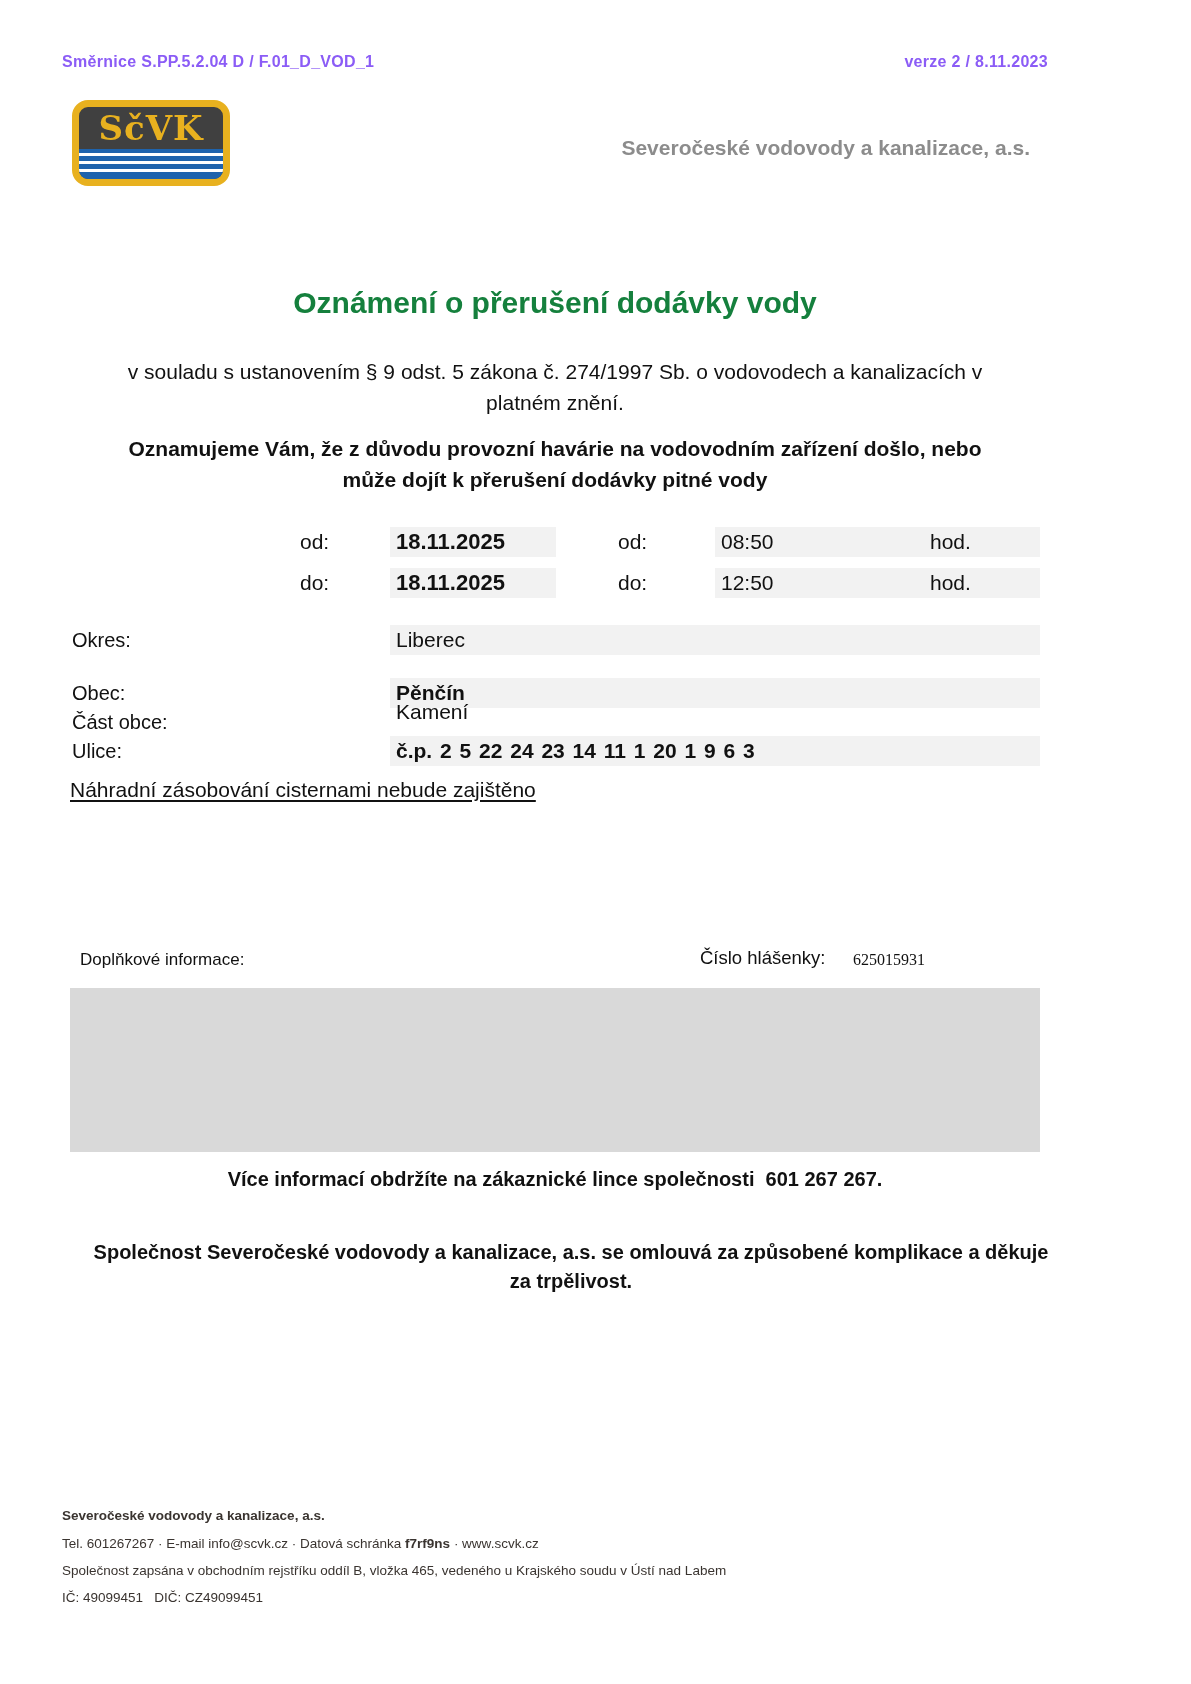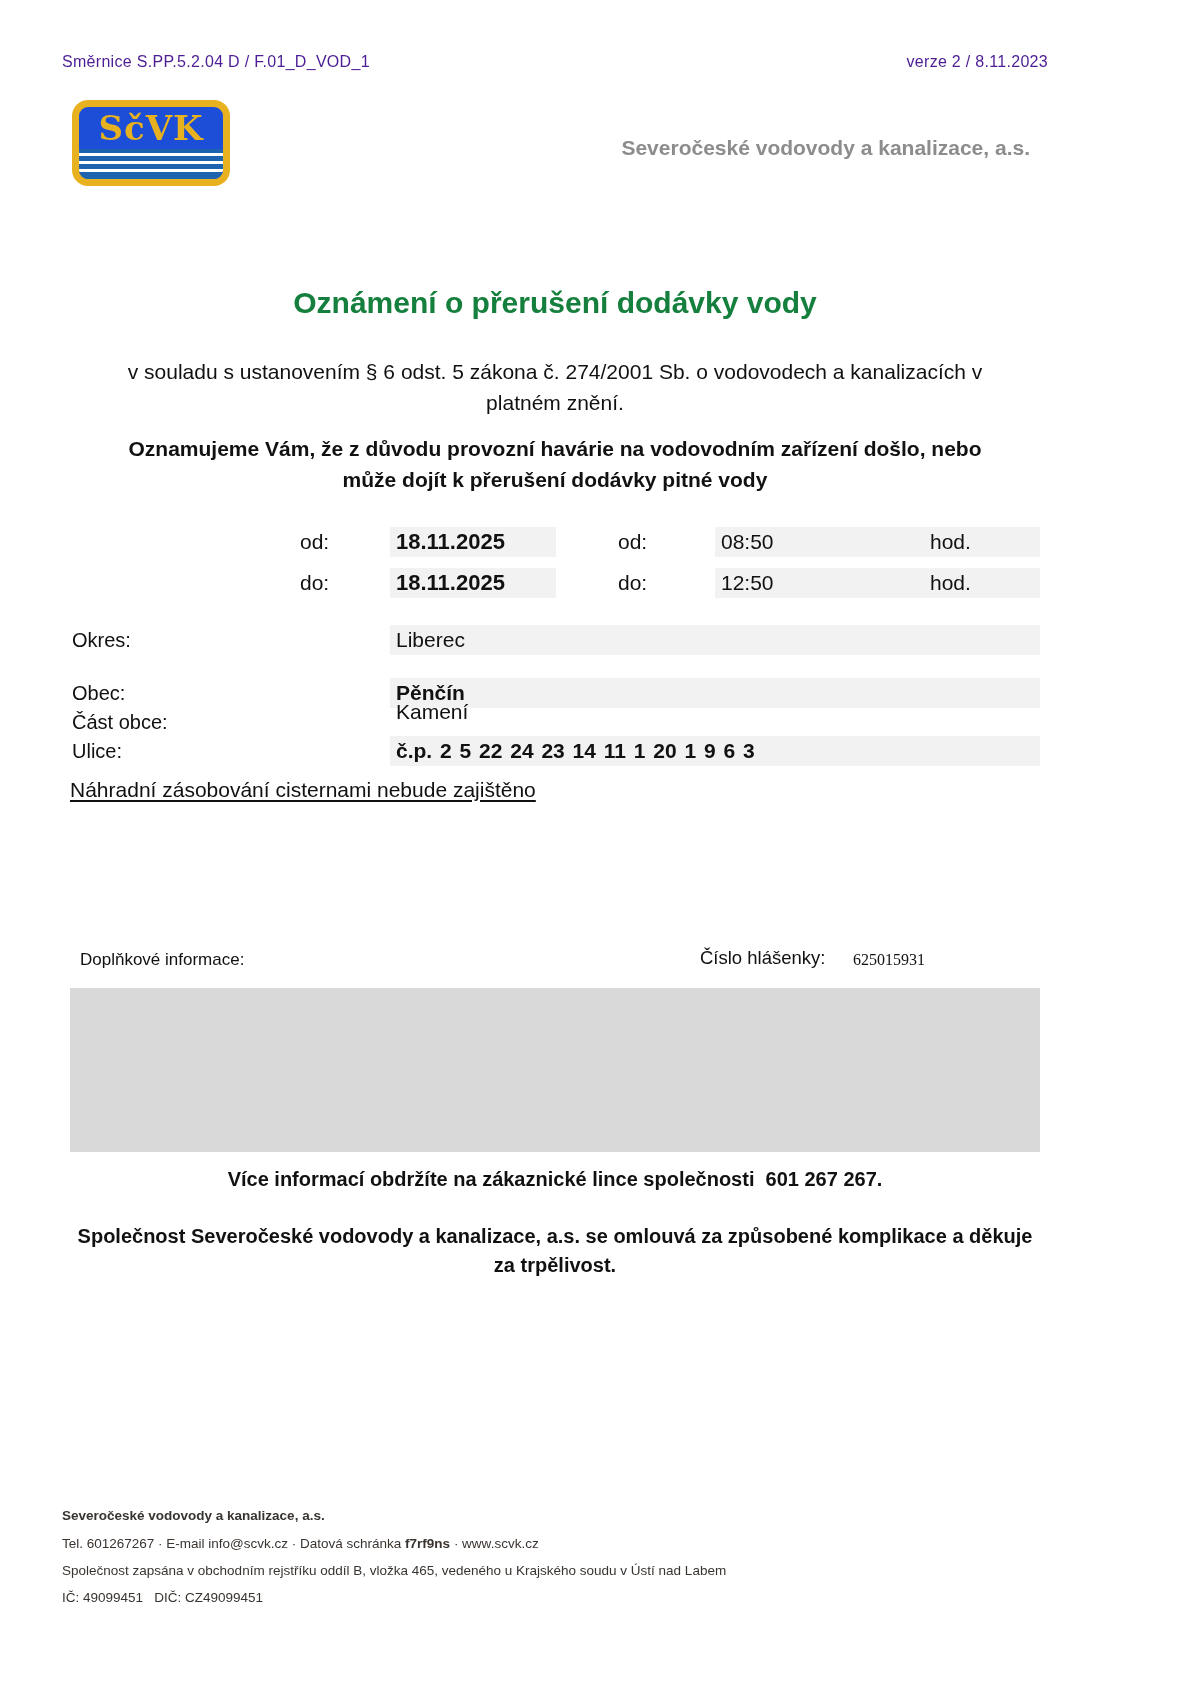--- a/index.html
+++ b/index.html
@@ -3,30 +3,30 @@
 <meta charset="utf-8">
 <style>
   html,body { margin:0; padding:0; background:#ffffff; }
   .page {
     position:relative; width:1191px; height:1684px; background:#ffffff;
     font-family:"Liberation Sans", sans-serif; color:#111; overflow:hidden;
   }
 
   
   .hdr-left, .hdr-right {
-    position:absolute; top:53px; font-size:16px; font-weight:normal;
-    color:#4c1d95; letter-spacing:0.3px;
+    position:absolute; top:53px; font-size:16px; font-weight:bold;
+    color:#8b5cf6; letter-spacing:0.3px;
   }
   .hdr-left { left:62px; }
   .hdr-right { right:143px; }
 
   
   .logo {
     position:absolute; left:72px; top:100px; width:144px; height:72px;
-    background:#1d4ed8; border:7px solid #e8b11f; border-radius:16px;
+    background:#404040; border:7px solid #e8b11f; border-radius:16px;
     overflow:hidden; display:flex; flex-direction:column;
   }
   .logo-text {
     flex:1; display:flex; align-items:center; justify-content:center;
     font-family:"DejaVu Serif", serif; font-weight:bold; font-size:34px;
     color:#e8b11f; letter-spacing:1px; line-height:1;
   }
   .logo-stripes {
     height:30px; width:100%;
     background:linear-gradient(to bottom,
@@ -83,21 +83,21 @@
   .info-box {
     position:absolute; left:70px; top:988px; width:970px; height:164px;
     background:#d9d9d9;
   }
 
   .more-info {
     position:absolute; left:70px; top:1168px; width:970px; margin:0;
     text-align:center; font-size:20px; font-weight:bold; color:#111;
   }
   .apology {
-    position:absolute; left:65px; top:1222px; width:980px; margin:0;
+    position:absolute; left:65px; top:1222px; width:980px; margin:16px;
     text-align:center; font-size:20px; font-weight:bold; line-height:29px; color:#111;
   }
 
   .footer-line {
     position:absolute; left:62px; font-size:13.5px; color:#3a3430;
   }
   .f1 { top:1508px; font-weight:bold; }
   .f2 { top:1536px; }
   .f3 { top:1563px; }
   .f4 { top:1590px; }
@@ -113,21 +113,21 @@
 
   <div class="logo">
     <div class="logo-text">SčVK</div>
     <div class="logo-stripes"></div>
   </div>
 
   <div class="company">Severočeské vodovody a kanalizace, a.s.</div>
 
   <h1 class="title">Oznámení o přerušení dodávky vody</h1>
 
-  <p class="para legal">v souladu s ustanovením § 6 odst. 5 zákona č. 274/2001 Sb. o vodovodech a kanalizacích v platném znění.</p>
+  <p class="para legal">v souladu s ustanovením § 9 odst. 5 zákona č. 274/1997 Sb. o vodovodech a kanalizacích v platném znění.</p>
   <p class="para announce">Oznamujeme Vám, že z důvodu provozní havárie na vodovodním zařízení došlo, nebo může dojít k přerušení dodávky pitné vody</p>
 
   <span class="sched-label" style="left:300px; top:527px;">od:</span>
   <div class="field bold" style="left:390px; top:527px; width:166px;">
     <span>18.11.2025</span>
   </div>
   <span class="sched-label" style="left:618px; top:527px;">od:</span>
   <div class="field" style="left:715px; top:527px; width:325px;">
     <span>08:50</span>
   </div>

